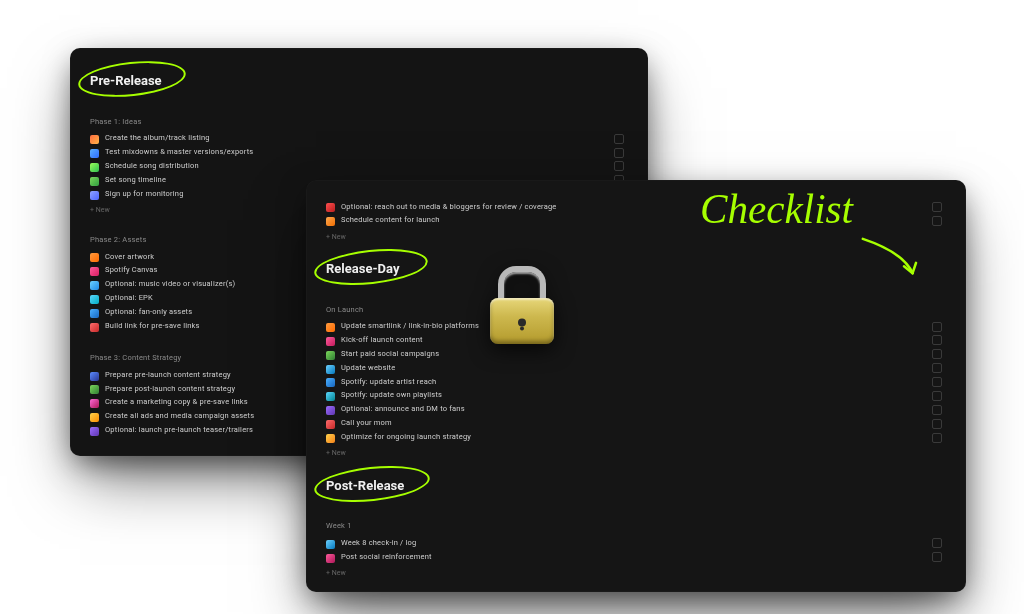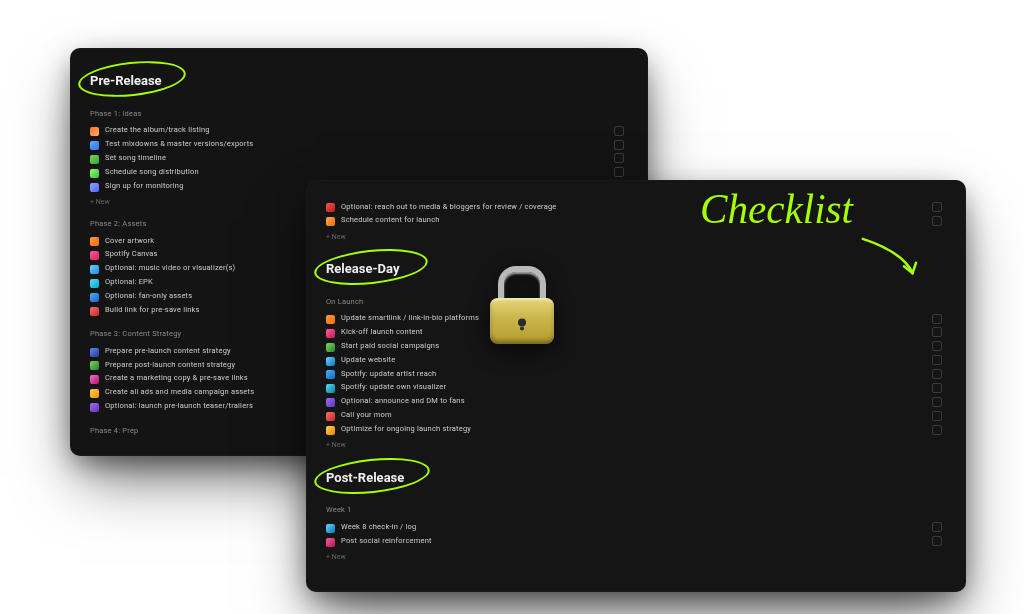--- a/index.html
+++ b/index.html
@@ -48,21 +48,21 @@
     position:absolute;
     border:2px solid var(--accent);
     border-radius:50%;
     transform:rotate(-6deg);
     z-index:1;
     pointer-events:none;
   }
   .subhead{
     color:var(--txt-dim);
     font-size:7.5px;
-    margin:12px 0 4px 0;
+    margin:20px 0 4px 0;
     letter-spacing:.2px;
   }
 
   .row{
     display:flex;align-items:flex-end;gap:6px;
     padding:1.5px 200px 1.5px 0;
     position:relative;
   }
   .row .ico{
     width:9px;height:9px;border-radius:2px;flex:0 0 9px;
@@ -150,27 +150,27 @@
           <span class="ico" style="--i1:#ff6b3d;--i2:#ffb347"></span>
           <span class="lbl">Create the album/track listing</span>
           <span class="chk"></span>
         </div>
       <div class="row">
           <span class="ico" style="--i1:#5ab0ff;--i2:#2d6bff"></span>
           <span class="lbl">Test mixdowns &amp; master versions/exports</span>
           <span class="chk"></span>
         </div>
       <div class="row">
+          <span class="ico" style="--i1:#9bff5a;--i2:#2dbf4e"></span>
+          <span class="lbl">Schedule song distribution</span>
+          <span class="chk"></span>
+        </div>
+      <div class="row">
           <span class="ico" style="--i1:#7bd85a;--i2:#2f9e3f"></span>
           <span class="lbl">Set song timeline</span>
-          <span class="chk"></span>
-        </div>
-      <div class="row">
-          <span class="ico" style="--i1:#9bff5a;--i2:#2dbf4e"></span>
-          <span class="lbl">Schedule song distribution</span>
           <span class="chk"></span>
         </div>
       <div class="row">
           <span class="ico" style="--i1:#8fa2ff;--i2:#4b63ff"></span>
           <span class="lbl">Sign up for monitoring</span>
           <span class="chk"></span>
         </div>
       <div class="new">+ New</div>
 
       <div class="subhead">Phase 2: Assets</div>
@@ -280,21 +280,21 @@
           <span class="lbl">Update website</span>
           <span class="chk"></span>
         </div>
       <div class="row">
           <span class="ico" style="--i1:#4ab0ff;--i2:#1565c0"></span>
           <span class="lbl">Spotify: update artist reach</span>
           <span class="chk"></span>
         </div>
       <div class="row">
           <span class="ico" style="--i1:#5ad8ff;--i2:#00838f"></span>
-          <span class="lbl">Spotify: update own visualizer</span>
+          <span class="lbl">Spotify: update own playlists</span>
           <span class="chk"></span>
         </div>
       <div class="row">
           <span class="ico" style="--i1:#9b6bff;--i2:#5e35b1"></span>
           <span class="lbl">Optional: announce and DM to fans</span>
           <span class="chk"></span>
         </div>
       <div class="row">
           <span class="ico" style="--i1:#ff6b6b;--i2:#c62828"></span>
           <span class="lbl">Call your mom</span>

